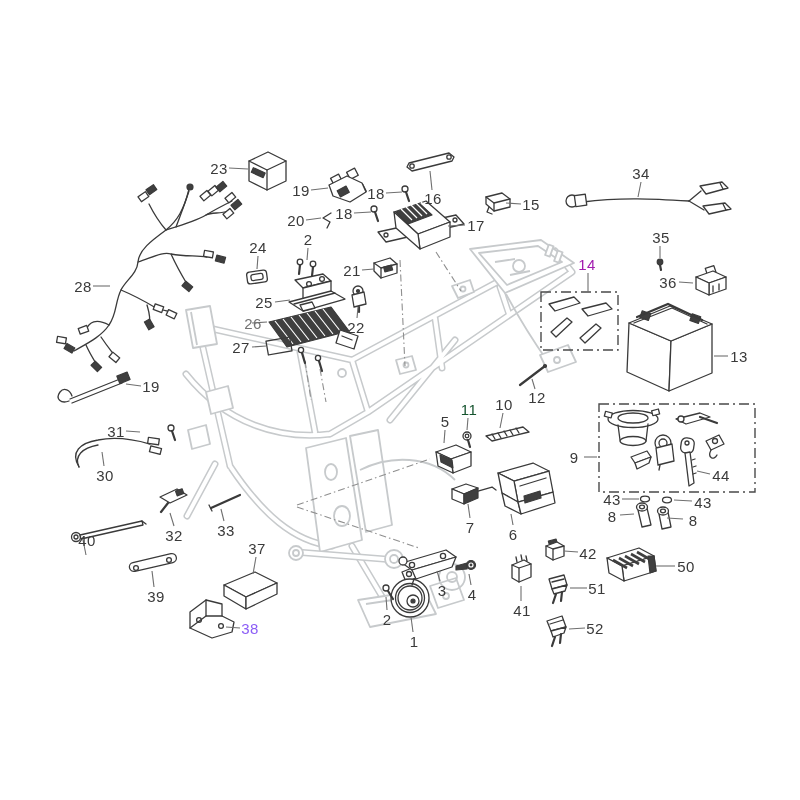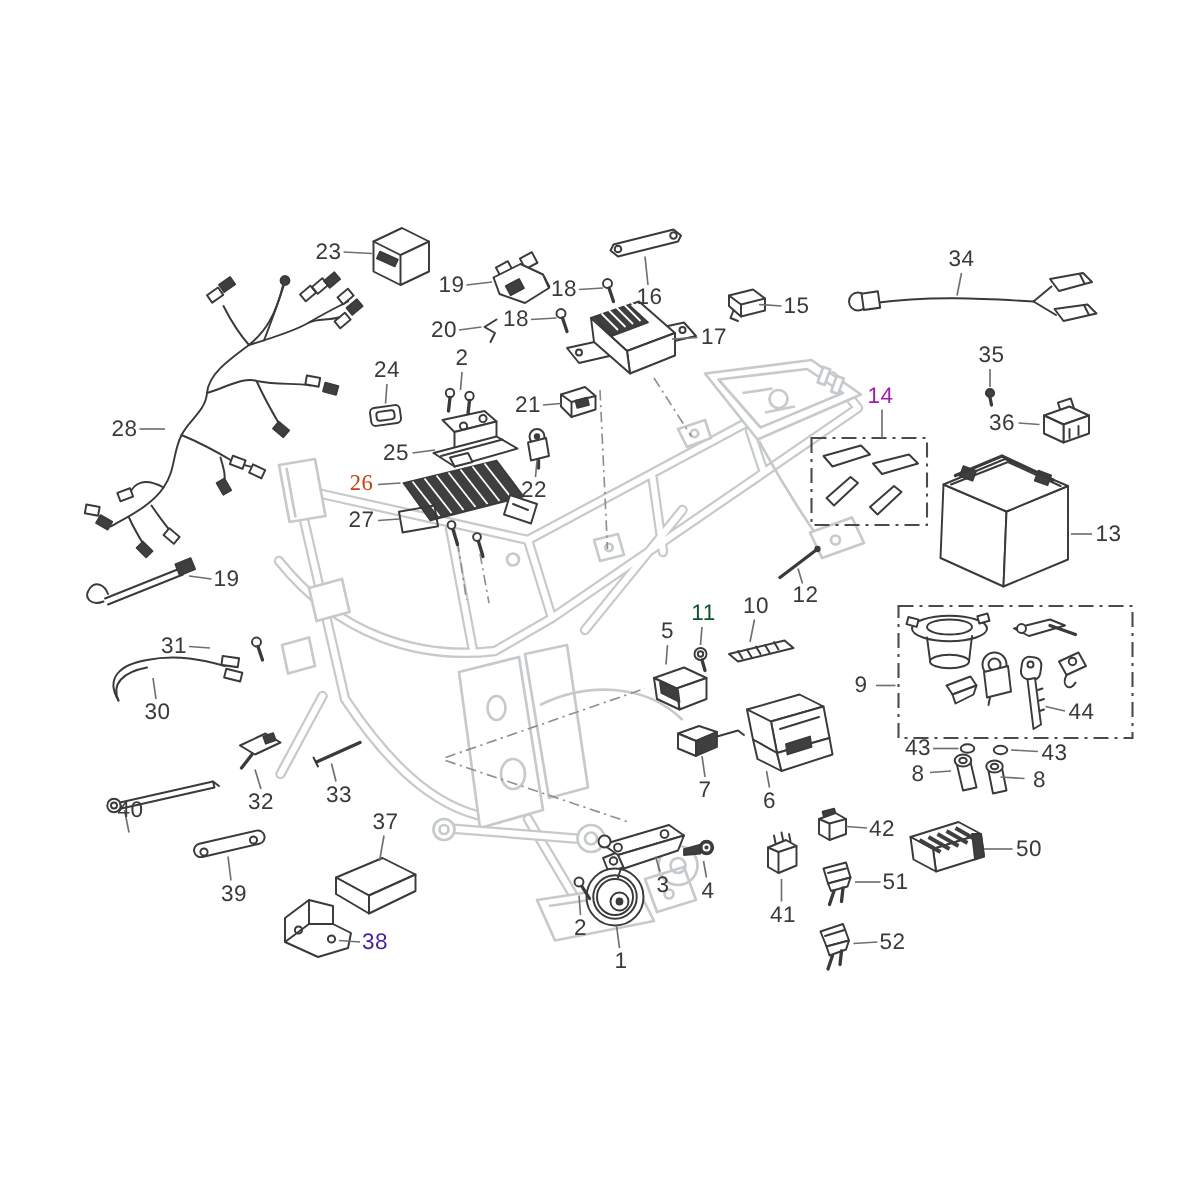--- a/index.html
+++ b/index.html
@@ -581,32 +581,32 @@
       <div class="part-label" style="left: 641px; top: 173px; color: rgb(58, 58, 58);">34</div>
       <div class="part-label" style="left: 661px; top: 237px; color: rgb(58, 58, 58);">35</div>
       <div class="part-label" style="left: 668px; top: 282px; color: rgb(58, 58, 58);">36</div>
       <div class="part-label" style="left: 587px; top: 264px; color: #a21caf;">14</div>
       <div class="part-label" style="left: 739px; top: 356px; color: rgb(58, 58, 58);">13</div>
       <div class="part-label" style="left: 258px; top: 247px; color: rgb(58, 58, 58);">24</div>
       <div class="part-label" style="left: 308px; top: 239px; color: rgb(58, 58, 58);">2</div>
       <div class="part-label" style="left: 352px; top: 270px; color: rgb(58, 58, 58);">21</div>
       <div class="part-label" style="left: 356px; top: 327px; color: rgb(58, 58, 58);">22</div>
       <div class="part-label" style="left: 264px; top: 302px; color: rgb(58, 58, 58);">25</div>
-      <div class="part-label" style="left: 241px; top: 323px; color: #c2410c; font-family: Liberation Serif, serif;">26</div>
+      <div class="part-label" style="left: 253px; top: 323px; color: #737373;">26</div>
       <div class="part-label" style="left: 241px; top: 347px; color: rgb(58, 58, 58);">27</div>
       <div class="part-label" style="left: 83px; top: 286px; color: rgb(58, 58, 58); text-align: right;">28</div>
       <div class="part-label" style="left: 151px; top: 386px; color: rgb(58, 58, 58);">19</div>
       <div class="part-label" style="left: 116px; top: 431px; color: rgb(58, 58, 58);">31</div>
       <div class="part-label" style="left: 105px; top: 475px; color: rgb(58, 58, 58);">30</div>
       <div class="part-label" style="left: 174px; top: 535px; color: rgb(58, 58, 58);">32</div>
       <div class="part-label" style="left: 226px; top: 530px; color: rgb(58, 58, 58);">33</div>
       <div class="part-label" style="left: 87px; top: 540px; color: rgb(58, 58, 58);">40</div>
       <div class="part-label" style="left: 156px; top: 596px; color: rgb(58, 58, 58);">39</div>
       <div class="part-label" style="left: 257px; top: 548px; color: rgb(58, 58, 58);">37</div>
-      <div class="part-label" style="left: 250px; top: 628px; color: #4c1d95;">38</div>
+      <div class="part-label" style="left: 250px; top: 628px; color: #8b5cf6;">38</div>
       <div class="part-label" style="left: 537px; top: 397px; color: rgb(58, 58, 58);">12</div>
       <div class="part-label" style="left: 469px; top: 409px; color: #14532d;">11</div>
       <div class="part-label" style="left: 504px; top: 404px; color: rgb(58, 58, 58);">10</div>
       <div class="part-label" style="left: 445px; top: 421px; color: rgb(58, 58, 58);">5</div>
       <div class="part-label" style="left: 574px; top: 457px; color: rgb(58, 58, 58);">9</div>
       <div class="part-label" style="left: 721px; top: 475px; color: rgb(58, 58, 58);">44</div>
       <div class="part-label" style="left: 612px; top: 499px; color: rgb(58, 58, 58);">43</div>
       <div class="part-label" style="left: 703px; top: 502px; color: rgb(58, 58, 58);">43</div>
       <div class="part-label" style="left: 612px; top: 516px; color: rgb(58, 58, 58);">8</div>
       <div class="part-label" style="left: 693px; top: 520px; color: rgb(58, 58, 58);">8</div>

